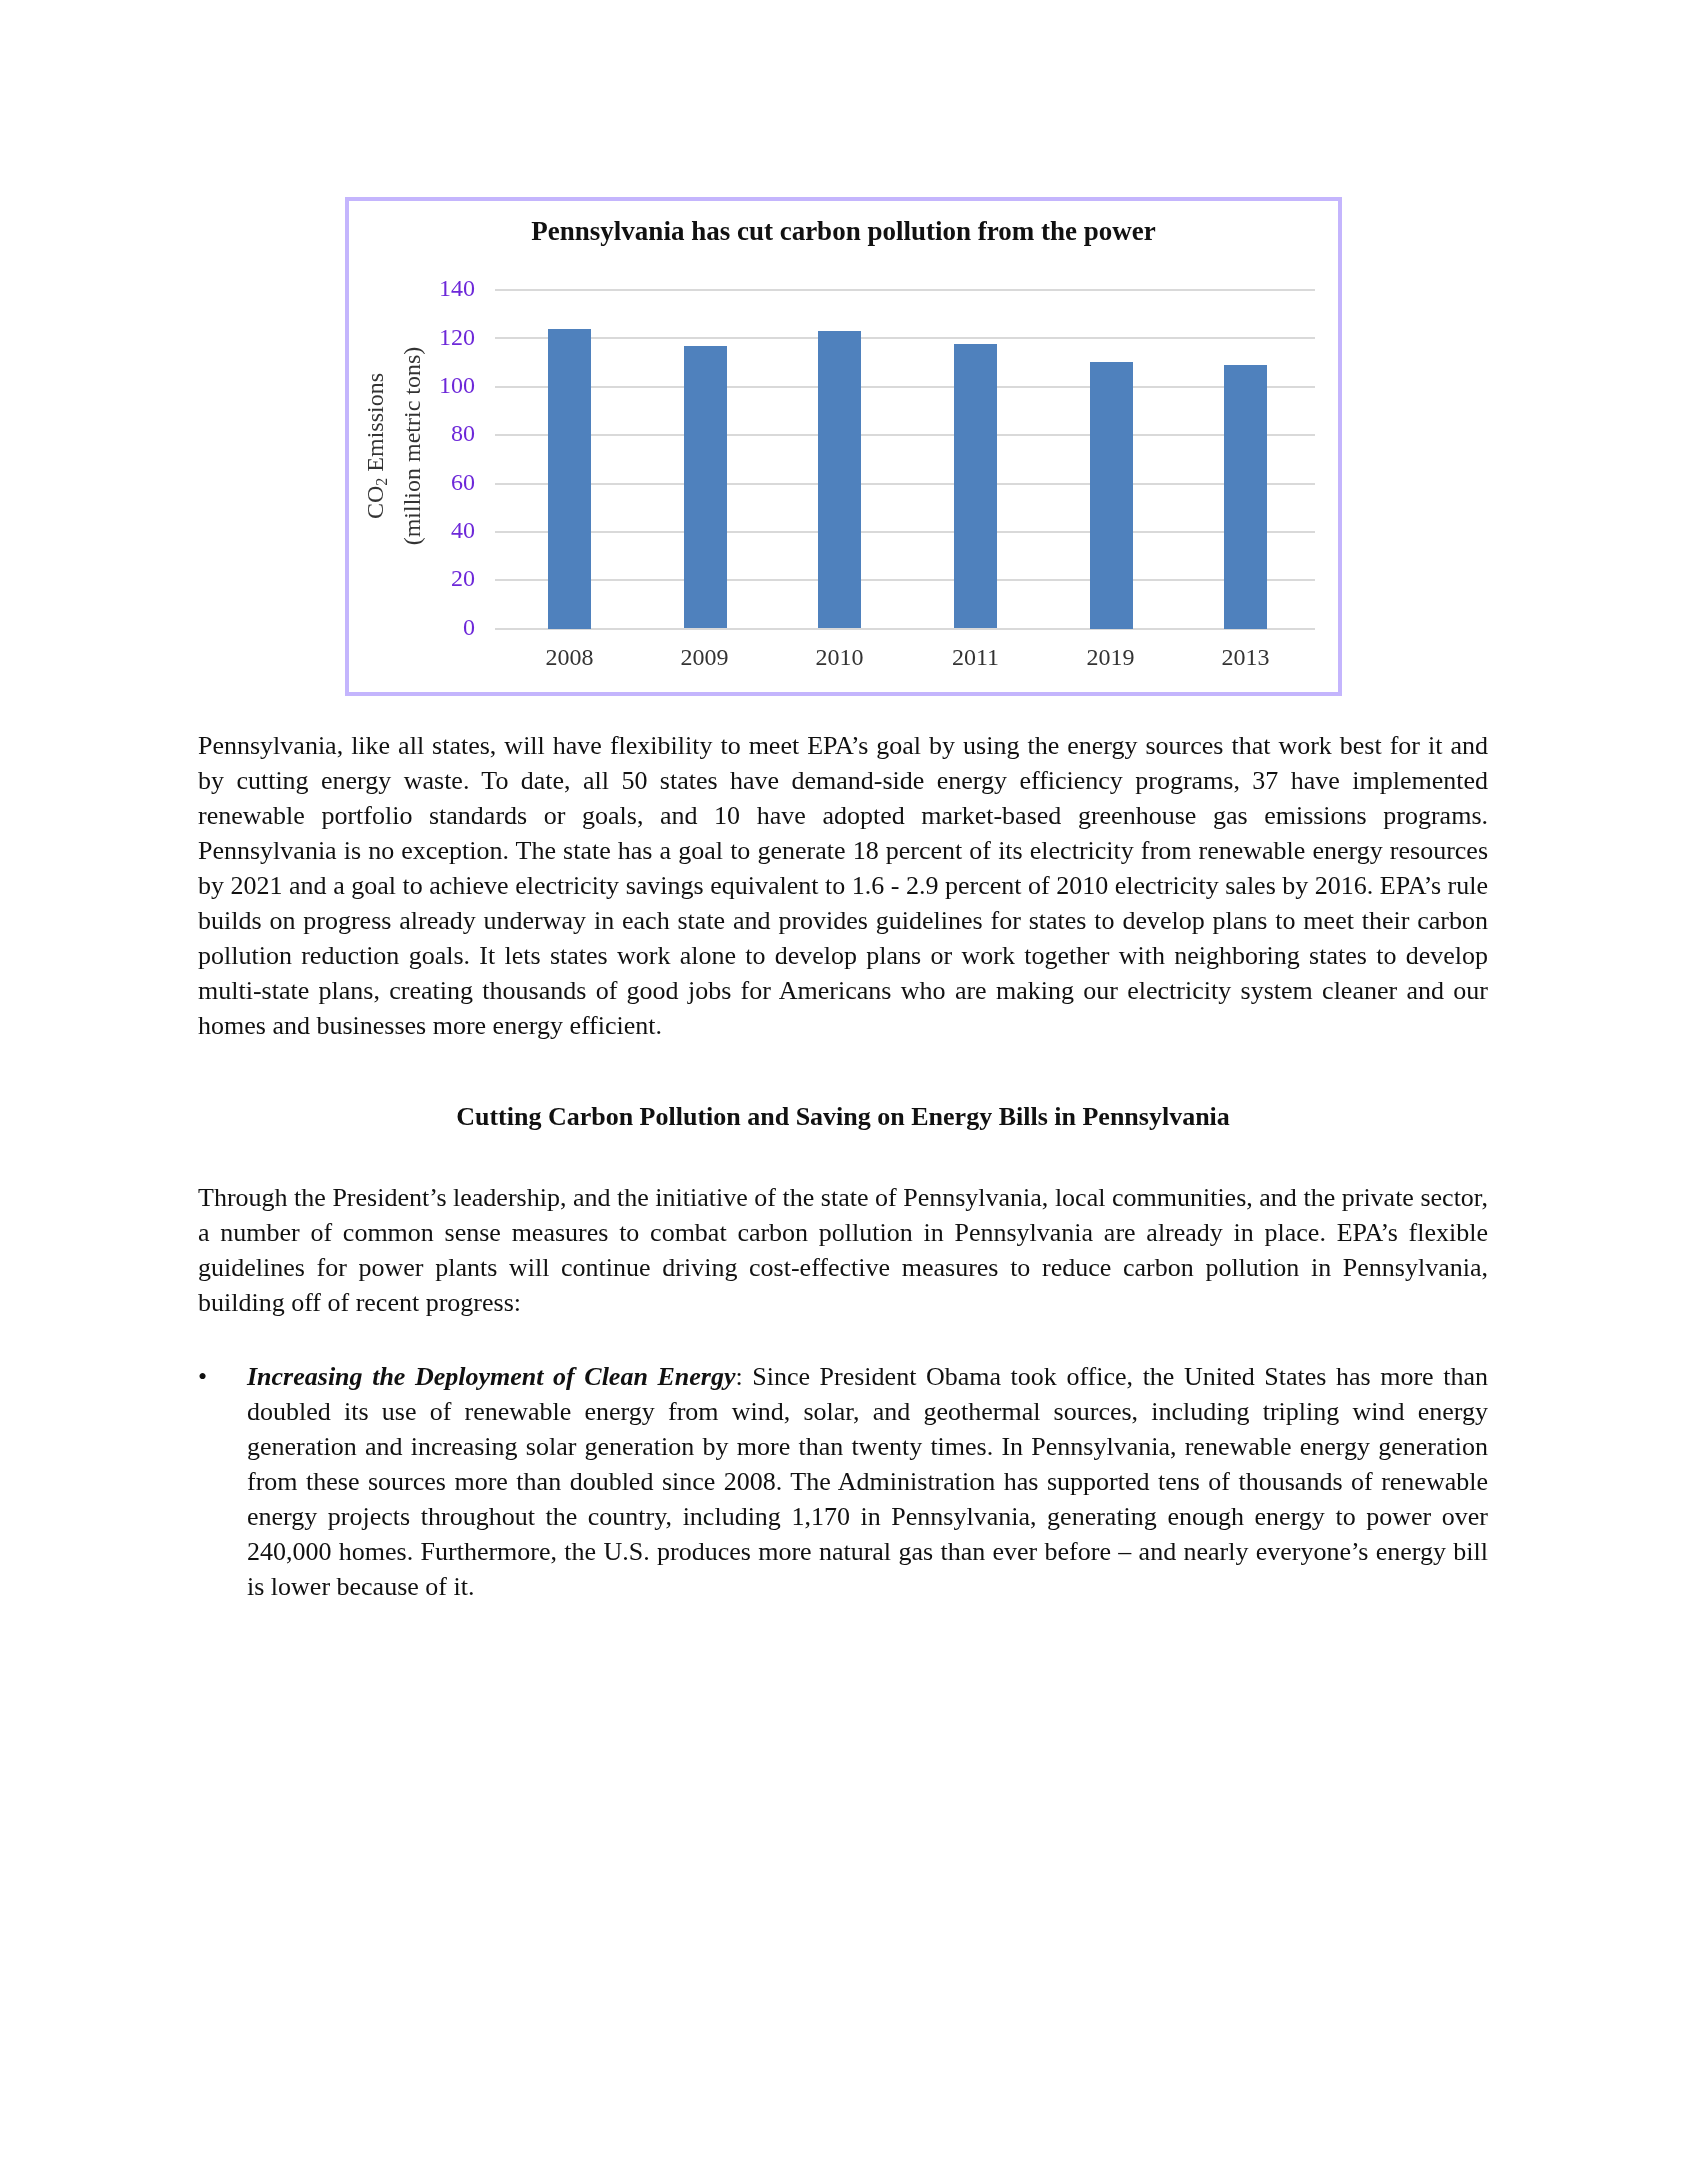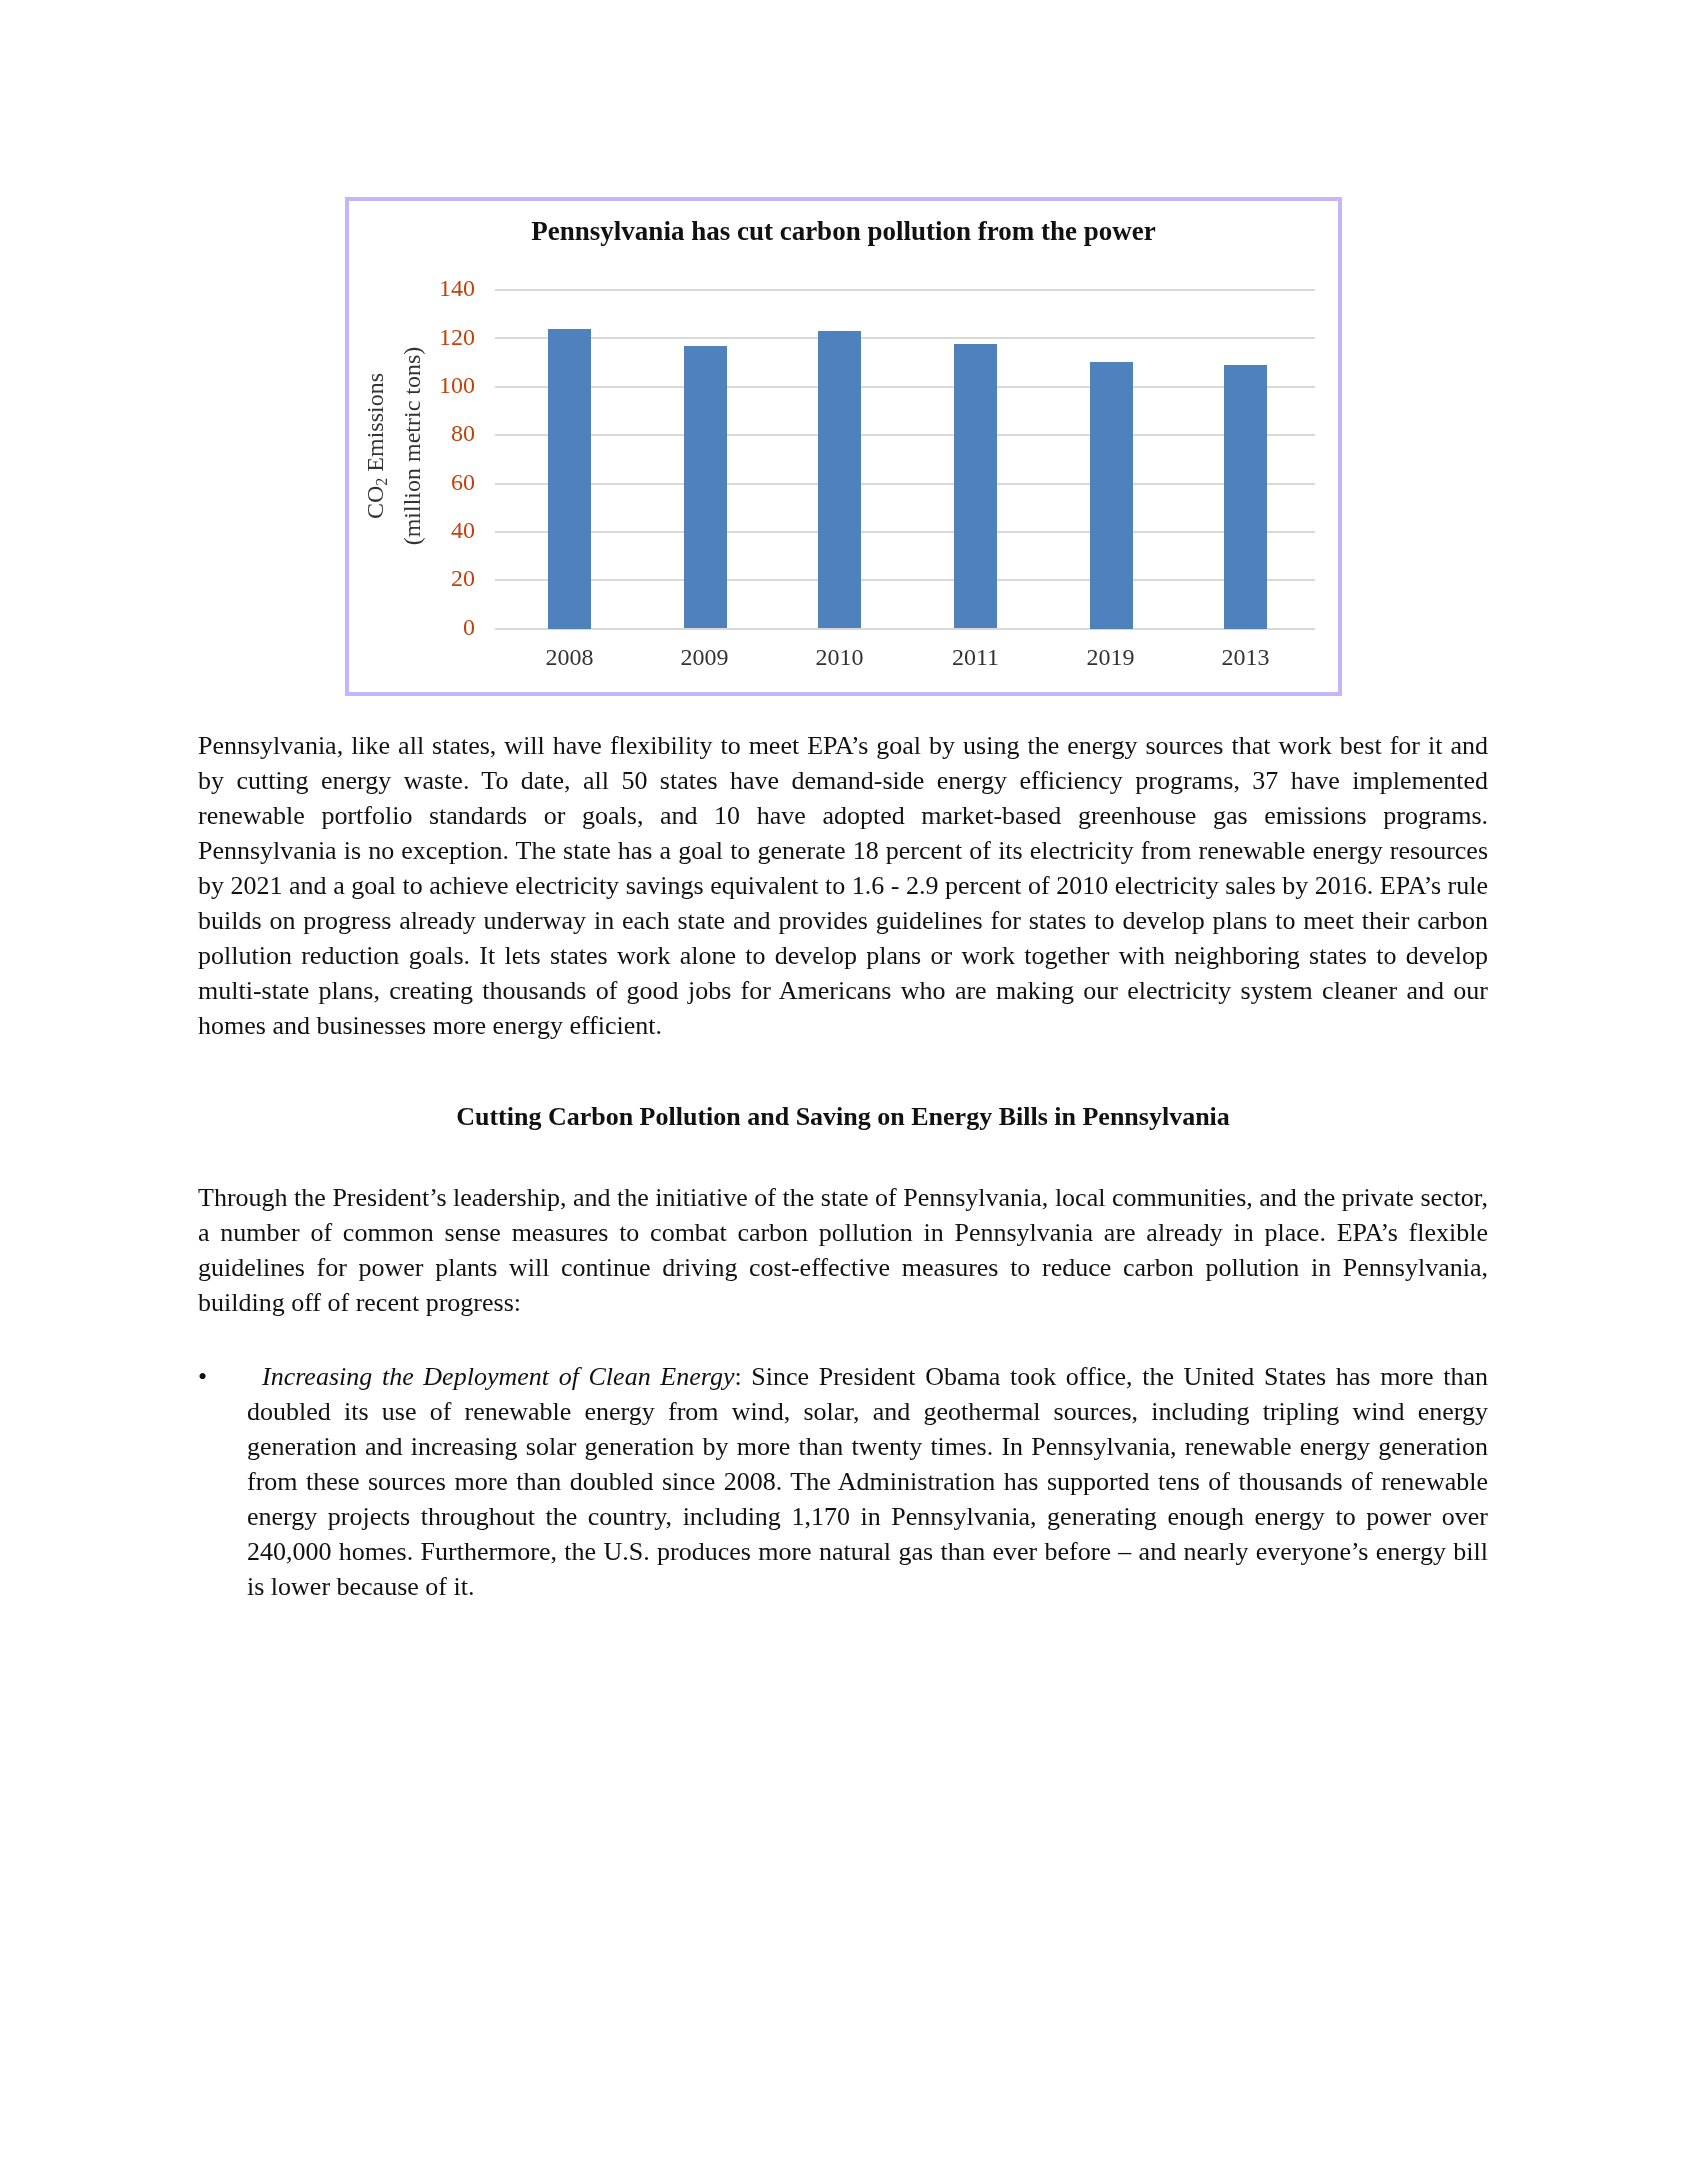--- a/index.html
+++ b/index.html
@@ -7,32 +7,32 @@
          font-family: "Liberation Serif", "DejaVu Serif", serif; color: #111; }
   .chart-frame { position: absolute; left: 345px; top: 197px; width: 989px; height: 491px;
                  border: 4px solid #c4b5fd; box-sizing: content-box; background: #fff; }
   .chart-title { position: absolute; left: 0; right: 0; top: 12px; text-align: center;
                  font-weight: bold; font-size: 27px; line-height: 36px; }
   .chart-title span { display: block; }
   .y-label { position: absolute; left: 354px; top: 317px; width: 77px; height: 257px; }
   .y-label .rot { position: absolute; left: 39px; top: 129px; transform: translate(-50%,-50%) rotate(-90deg);
                   white-space: nowrap; text-align: center; font-size: 24px; line-height: 30px; color: #333; }
   .y-label sub { font-size: 16px; vertical-align: -4px; }
-  .tick-label { position: absolute; font-size: 24px; color: #c2410c; text-align: right; width: 59px; }
+  .tick-label { position: absolute; font-size: 24px; color: #6d28d9; text-align: right; width: 59px; }
   .gridline { position: absolute; left: 495px; width: 820px; height: 2px; background: #d9d9d9; }
   .bar { position: absolute; width: 43px; background: #4f81bd; }
   .x-label { position: absolute; font-size: 24px; color: #333; width: 99px; text-align: center; top: 644px; }
   .para { position: absolute; left: 198px; width: 1290px; font-size: 26px; line-height: 35px;
           text-align: justify; text-align-last: left; }
   .heading { position: absolute; left: 198px; width: 1290px; top: 1099px; text-align: center;
              font-weight: bold; font-size: 26px; line-height: 35px; }
   .bullet-dot { position: absolute; left: 198px; top: 1359px; font-size: 26px; line-height: 35px; }
   .bullet-text { position: absolute; left: 247px; width: 1241px; top: 1359px; font-size: 26px;
                  line-height: 35px; text-align: justify; text-align-last: left; }
-  .bullet-text b i, .bullet-text .lead { font-weight: normal; font-style: italic; margin-left: 15px; }
+  .bullet-text b i, .bullet-text .lead { font-weight: bold; font-style: italic; }
 </style>
 </head>
 <body>
 
 <div class="chart-frame">
   <div class="chart-title">
     <span>Pennsylvania has cut carbon pollution from the power</span>
   </div>
 </div>
 

